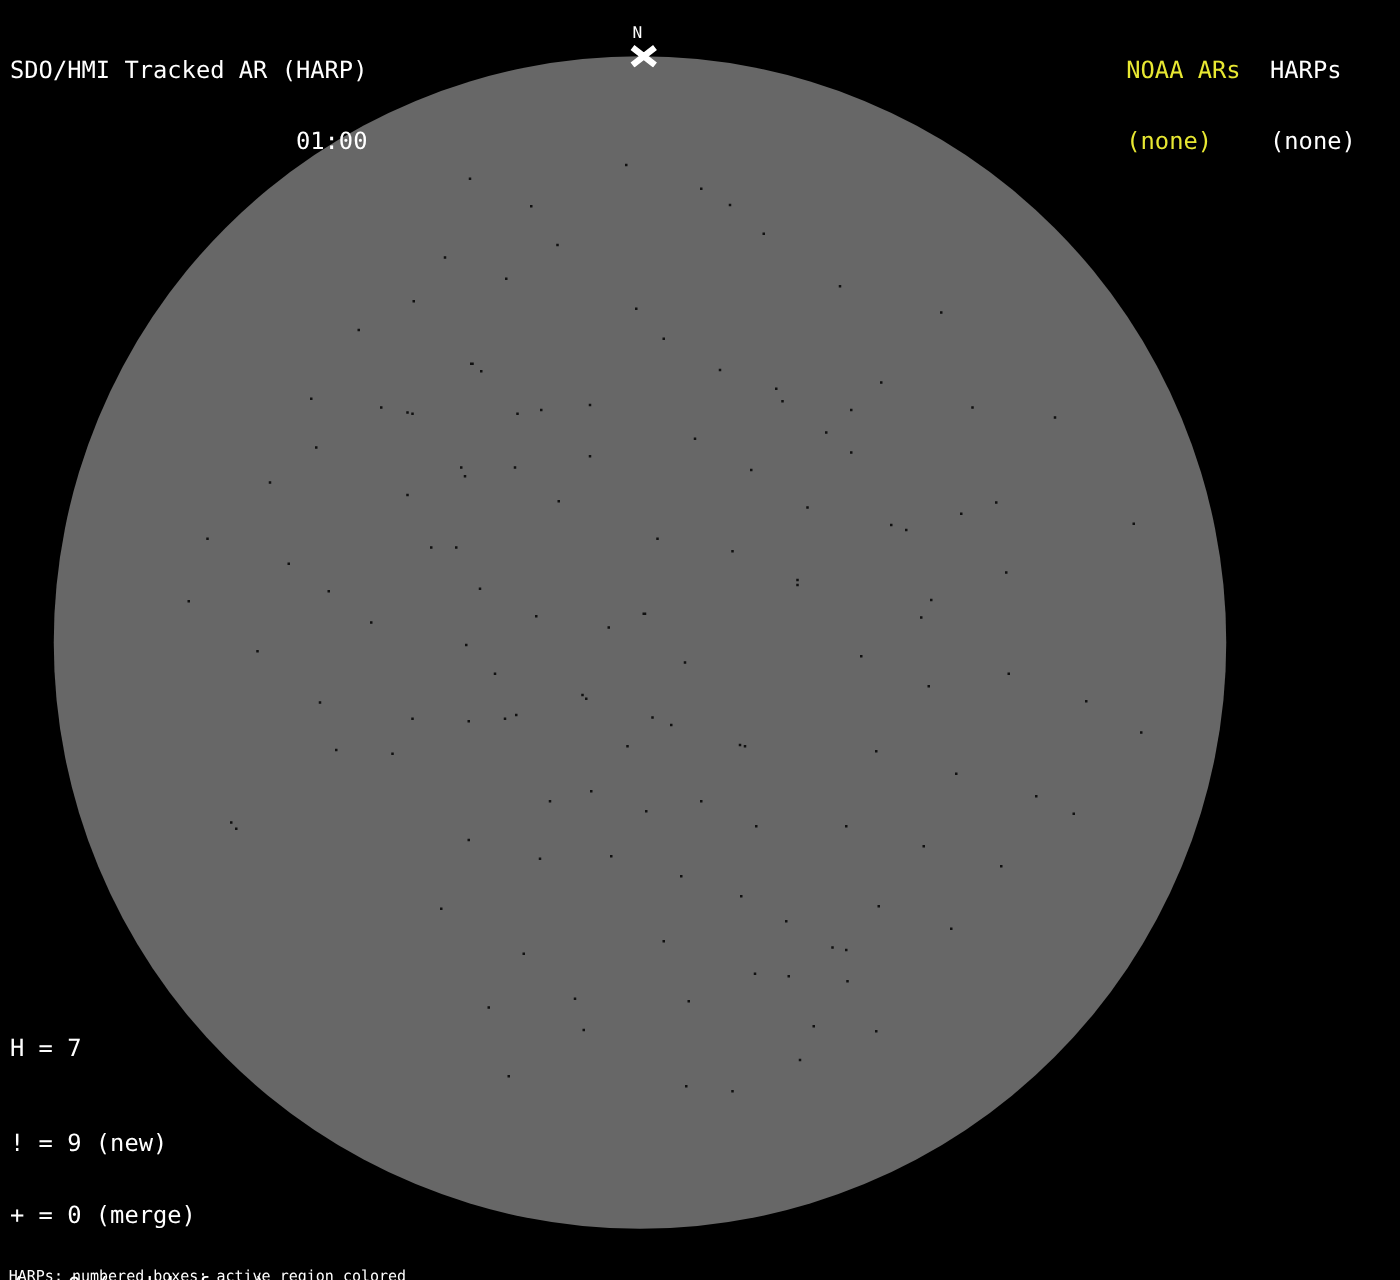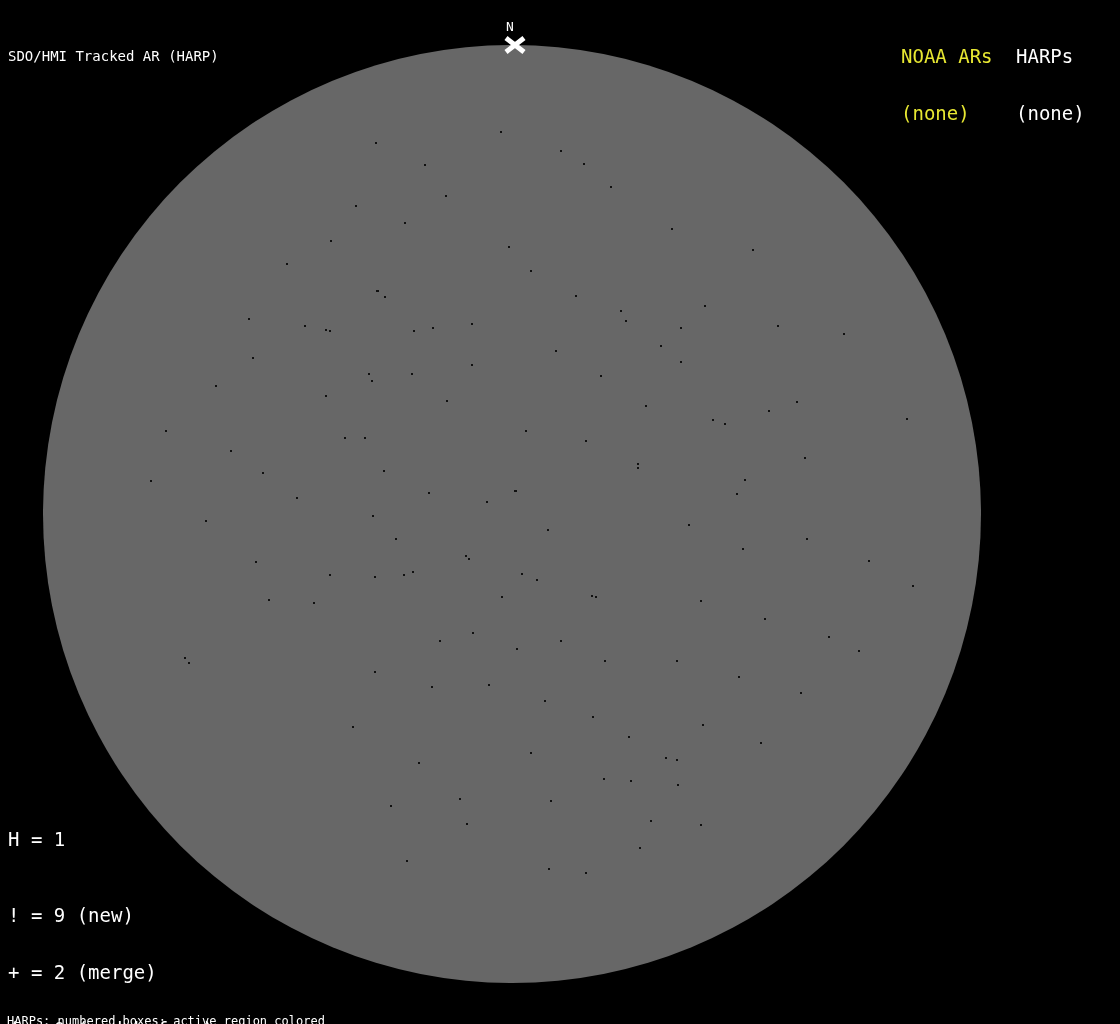--- a/index.html
+++ b/index.html
@@ -25,21 +25,21 @@
     border-radius:50%;
     background:var(--disk);
   }
   .speck{
     position:absolute;
     width:2px;height:2px;
     background:var(--speck);
   }
   .hdr{
     position:absolute;left:8px;top:9px;
-    font-size:14px;line-height:19px;
+    font-size:19px;line-height:19px;
     white-space:pre;
     text-align:right;
   }
   .tr-col{
     position:absolute;top:9px;
     font-size:19px;line-height:19px;
     white-space:pre;
   }
   .tr-noaa{left:901px;color:var(--yellow);}
   .tr-harps{left:1016px;color:var(--text);}
@@ -71,35 +71,36 @@
 
   <div class="sun-disk" style="left: 43px; top: 45px; height: 938px; width: 938px;"></div>
 
   <div class="north-label">N</div>
   <svg class="x-marker" viewBox="0 0 24 18" width="24" height="18">
     <path d="M3 2 L21 16 M21 2 L3 16" stroke="#ffffff" stroke-width="5" fill="none"></path>
   </svg>
 
   <div class="hdr">
     <div>SDO/HMI Tracked AR (HARP)</div>
+    <div>01:00</div>
   </div>
 
   <div class="tr-col tr-noaa">
     <div>NOAA ARs</div>
     <div>(none)</div>
   </div>
   <div class="tr-col tr-harps">
     <div>HARPs</div>
     <div>(none)</div>
   </div>
 
-  <div class="stats stats-h">H = 1</div>
+  <div class="stats stats-h">H = 7</div>
   <div class="stats stats-flags">
     <div>! = 9 (new)</div>
-    <div>+ = 2 (merge)</div>
+    <div>+ = 0 (merge)</div>
     <div>( = 0 (pad before)</div>
     
     
     
   </div>
 
   <div class="footnotes">
     <div>HARPs: numbered boxes; active region colored</div>
     
   </div>

